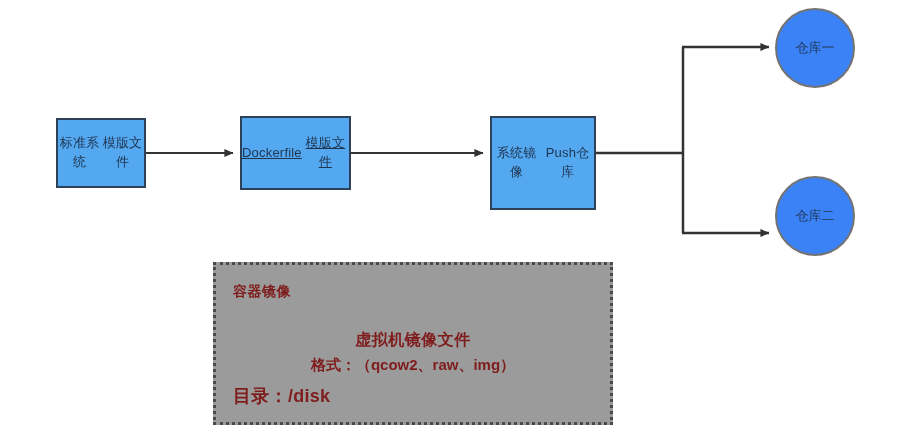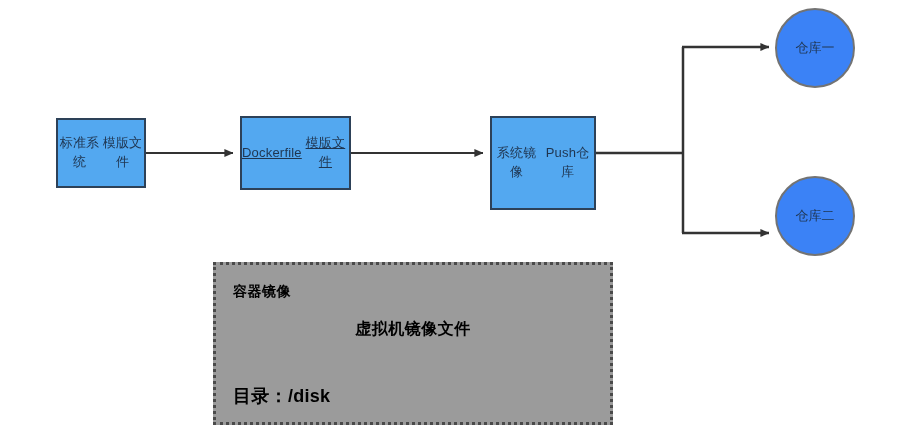--- a/index.html
+++ b/index.html
@@ -51,21 +51,21 @@
     justify-content: center;
     color: #1f3550;
     font-size: 13px;
     text-align: center;
   }
   .panel {
     position: absolute;
     box-sizing: border-box;
     background: #9b9b9b;
     border: 3px dotted #4a4a4a;
-    color: #000000;
+    color: #7f1d1d;
   }
   .panel-title {
     position: absolute;
     left: 17px;
     top: 18px;
     font-size: 14px;
     font-weight: bold;
     letter-spacing: 0.5px;
   }
   .panel-footer {
@@ -82,20 +82,21 @@
     right: 0;
     top: 52px;
     text-align: center;
     font-size: 15px;
     line-height: 1.55;
   }
   .panel-center .l1 {
     font-weight: bold;
     font-size: 16px;
     letter-spacing: 0.5px;
+    margin-top: 11px;
   }
   .panel-center .l2 {
     font-size: 15px;
   }
   .panel-center .l3 {
     font-size: 15px;
     font-weight: bold;
   }
 </style>
 </head>
@@ -143,17 +144,18 @@
   </div>
 
   <div class="node-circle" style="left:775px; top:176px; width:80px; height:80px;">
     <span>仓库二</span>
   </div>
 
   <div class="panel" style="left:213px; top:262px; width:400px; height:163px;">
     <div class="panel-title">容器镜像</div>
     <div class="panel-center">
       <div class="l1">虚拟机镜像文件</div>
+      <div class="l3">格式：（qcow2、raw、img）</div>
     </div>
     <div class="panel-footer">目录：/disk</div>
   </div>
 
 </div>
 
 </body></html>

